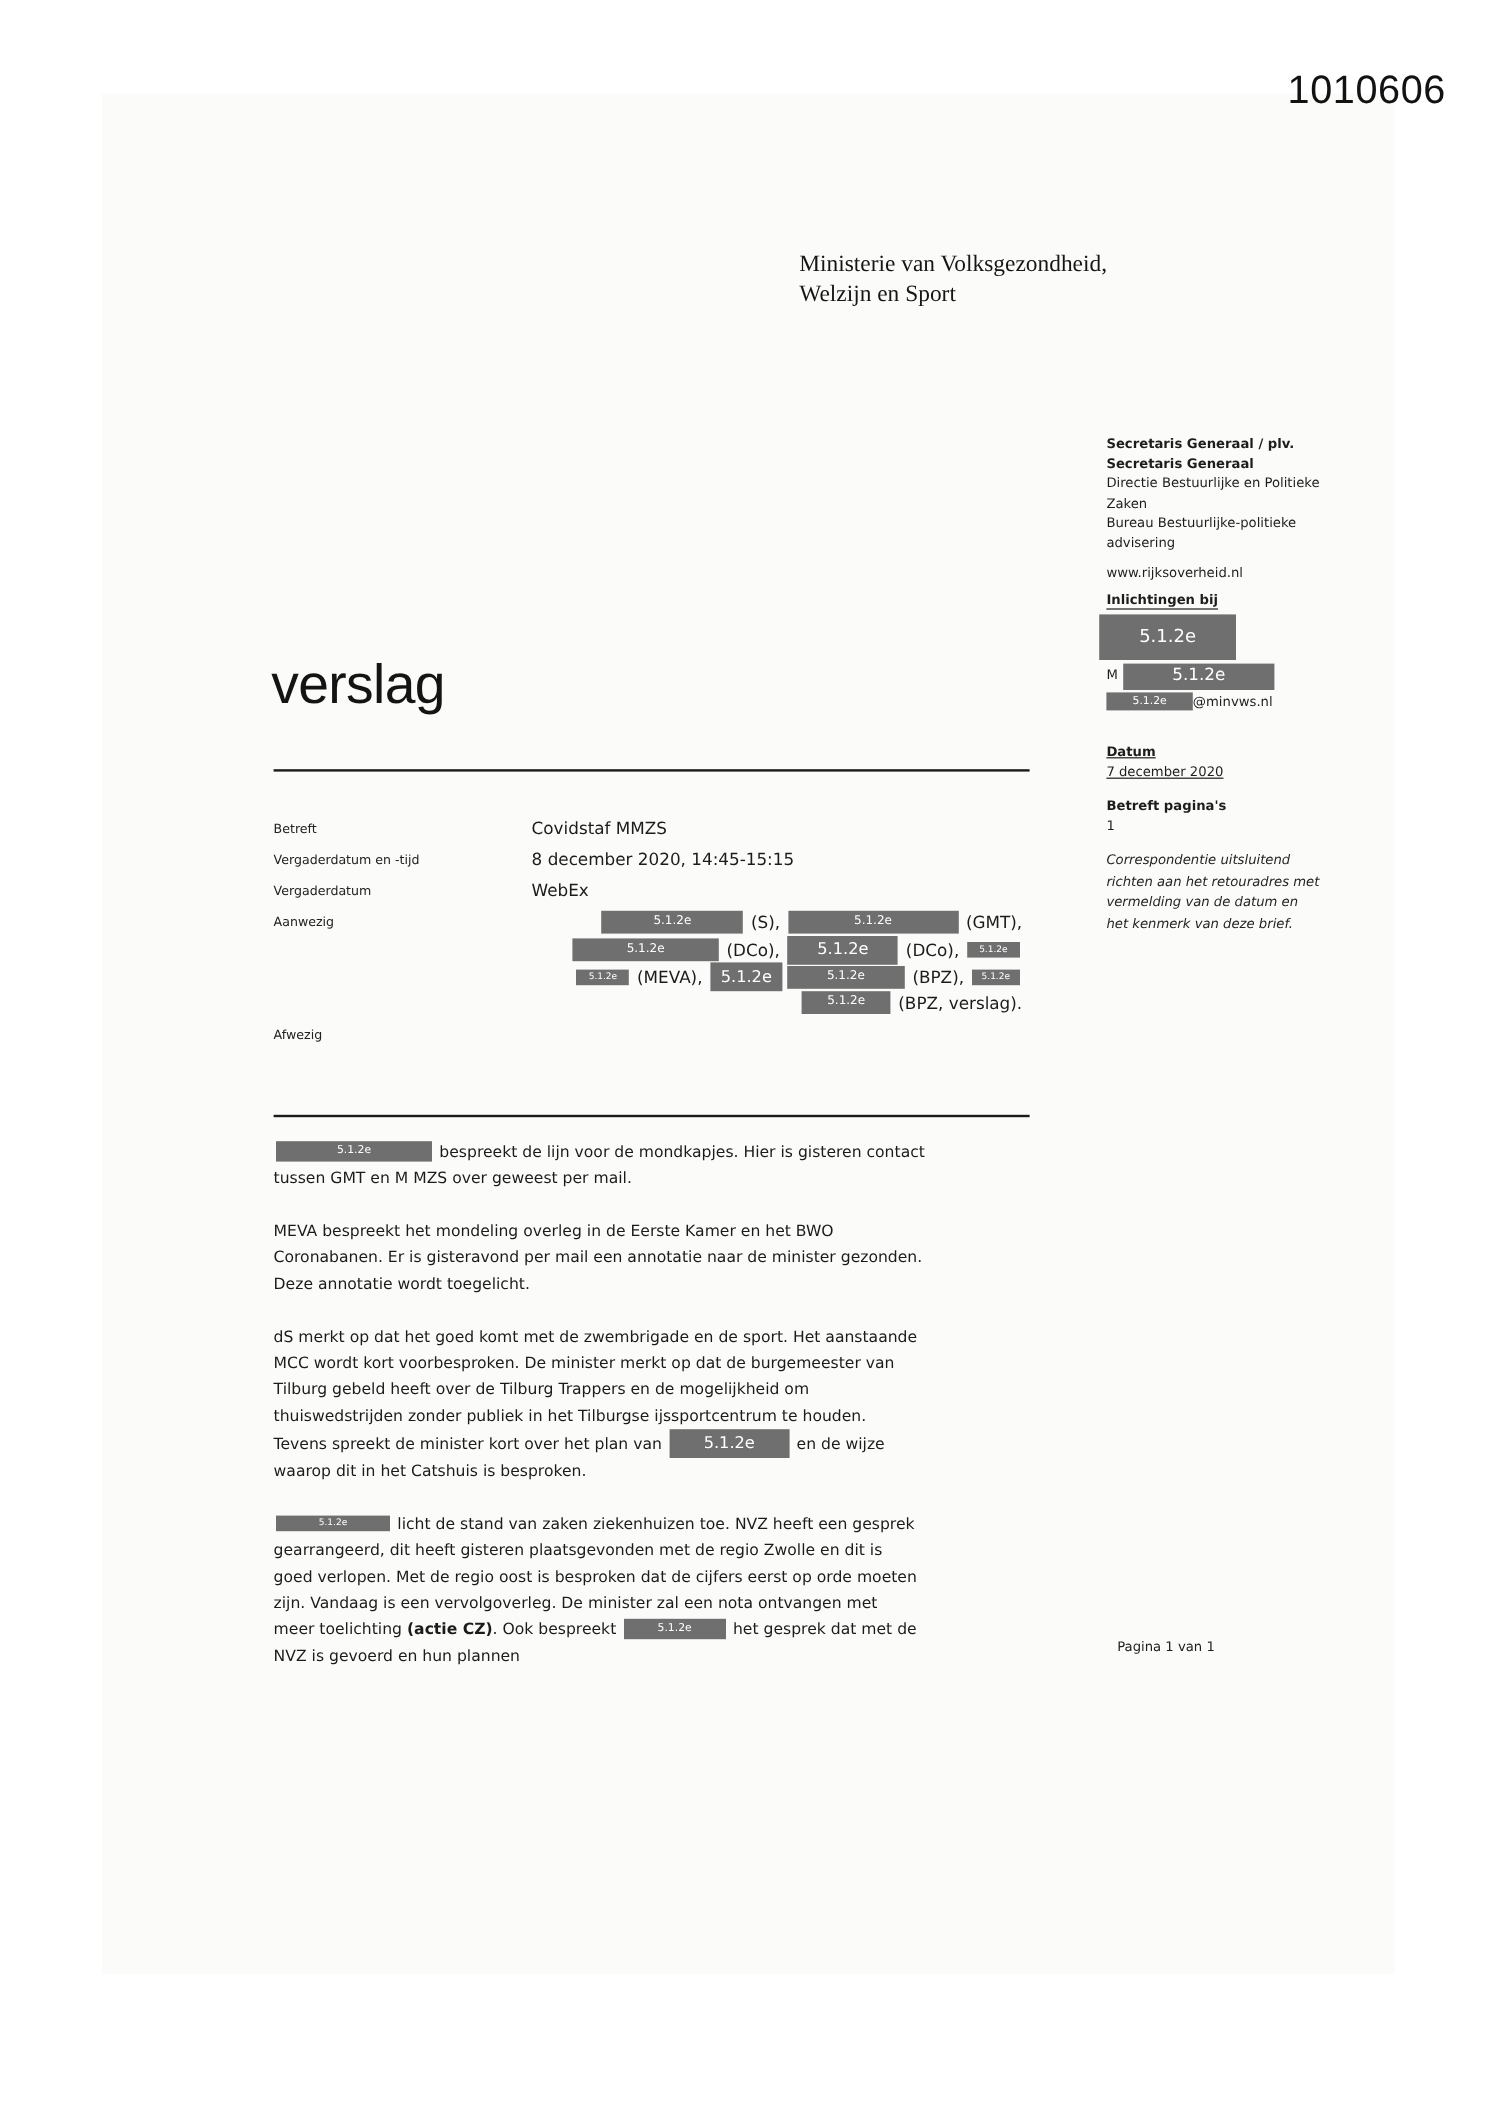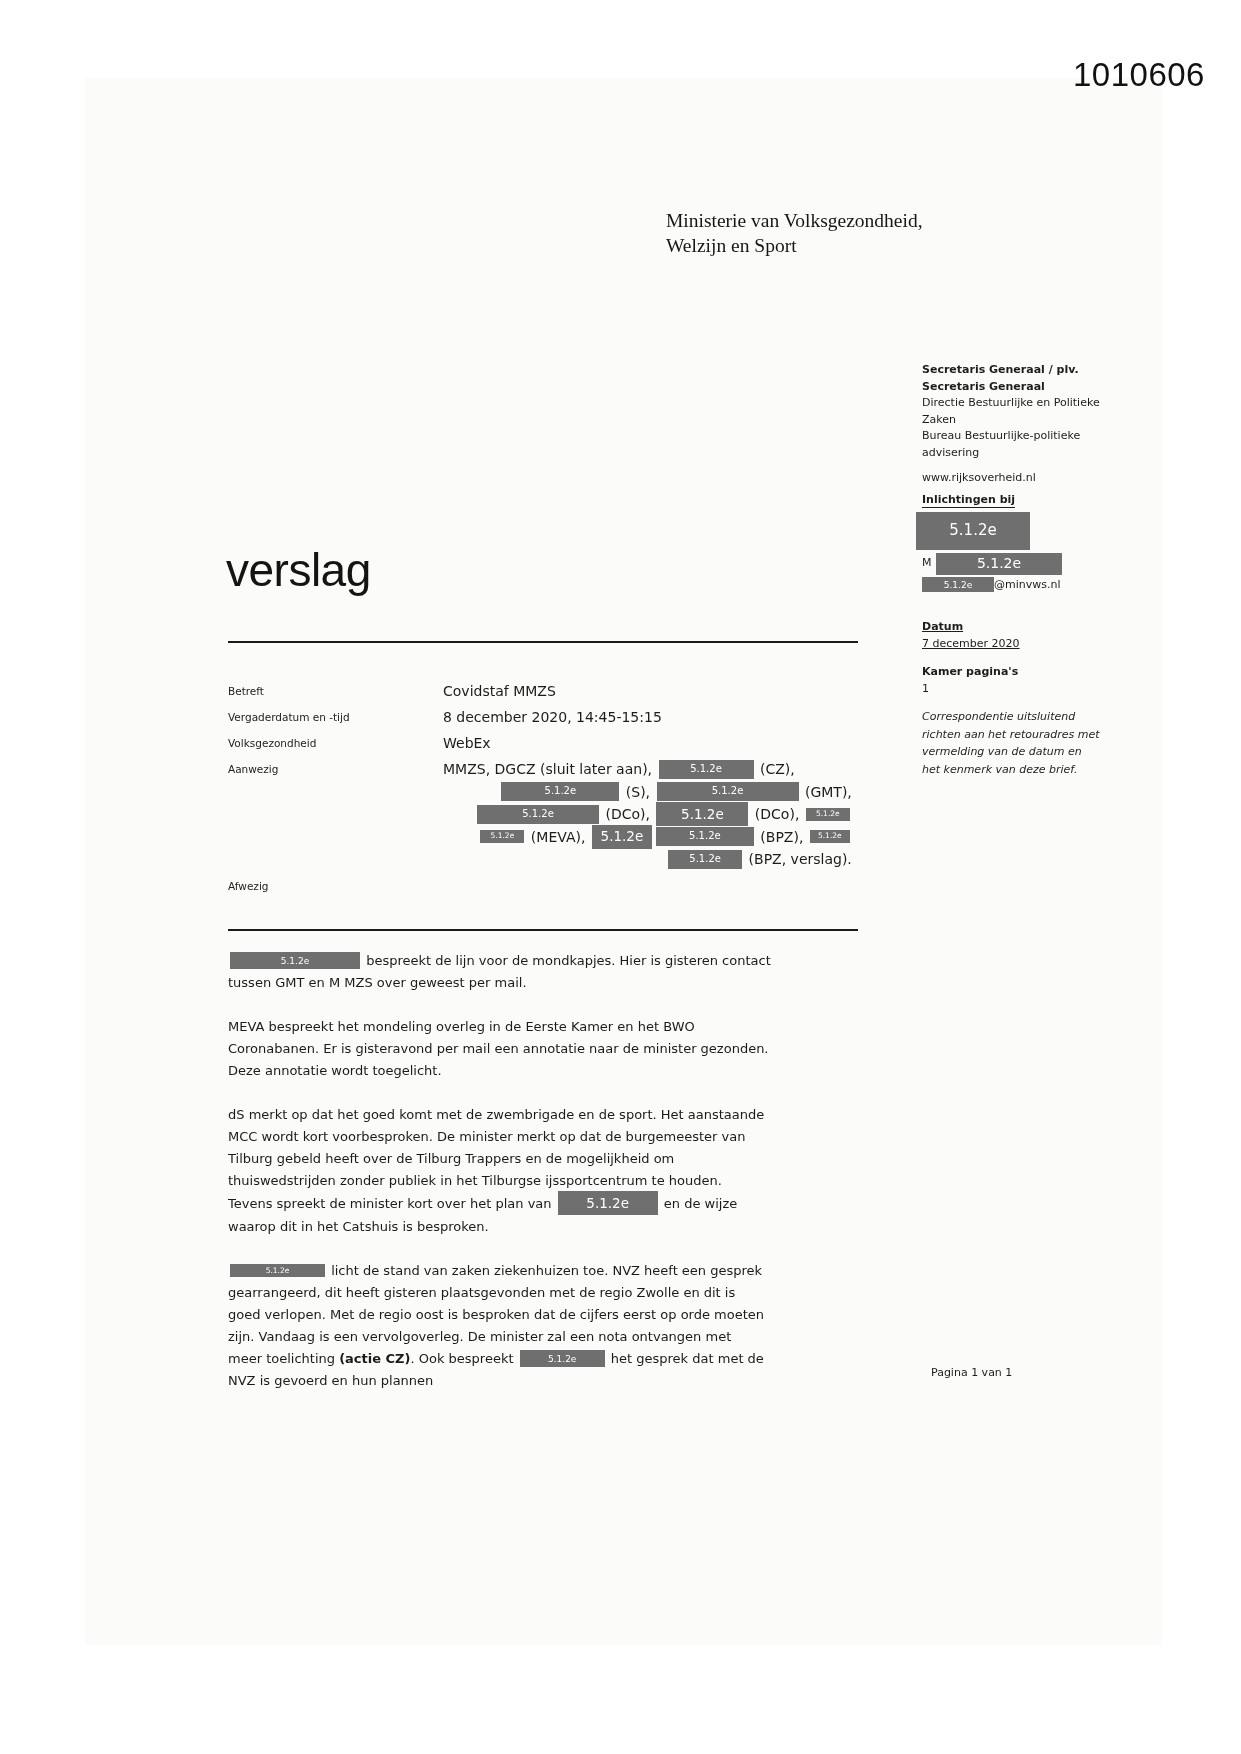--- a/index.html
+++ b/index.html
@@ -102,47 +102,46 @@
     <div class="mail-row">
       <span class="side-box side-box-3">5.1.2e</span>
       <span>@minvws.nl</span>
     </div>
   </div>
   <div class="blk blk-date">
     <div class="b">Datum</div>
     <div>7 december 2020</div>
   </div>
   <div class="blk blk-pages">
-    <div class="b">Kamer pagina's</div>
+    <div class="b">Betreft pagina's</div>
     <div>1</div>
   </div>
   <div class="side-note">Correspondentie uitsluitend richten aan het retouradres met vermelding van de datum en het kenmerk van deze brief.</div>
 </div>
 
 <div class="title">verslag</div>
 
 <div class="rule rule1"></div>
 
 <div class="meta">
   <div class="meta-row">
     <div class="meta-label">Betreft</div>
     <div class="meta-value">Covidstaf MMZS</div>
   </div>
   <div class="meta-row">
     <div class="meta-label">Vergaderdatum en -tijd</div>
     <div class="meta-value">8 december 2020, 14:45-15:15</div>
   </div>
   <div class="meta-row">
-    <div class="meta-label">Volksgezondheid</div>
+    <div class="meta-label">Vergaderdatum</div>
     <div class="meta-value">WebEx</div>
   </div>
   <div class="meta-row">
     <div class="meta-label">Aanwezig</div>
     <div class="att-lines">
-      <div class="att-line"><span>MMZS, DGCZ (sluit later aan), </span><span class="redact m" style="width: 95px;">5.1.2e</span><span> (CZ),</span></div>
       <div class="att-line ind"><span class="redact m" style="width: 118px;">5.1.2e</span><span> (S), </span><span class="redact m" style="width: 142px;">5.1.2e</span><span> (GMT),</span></div>
       <div class="att-line ind"><span class="redact m" style="width: 122px;">5.1.2e</span><span> (DCo), </span><span class="redact l" style="width: 92px;">5.1.2e</span><span> (DCo), </span><span class="redact xs" style="width: 44px;">5.1.2e</span></div>
       <div class="att-line ind"><span class="redact xs" style="width: 44px;">5.1.2e</span><span> (MEVA), </span><span class="redact l" style="width: 60px;">5.1.2e</span><span class="redact m" style="width: 98px;">5.1.2e</span><span> (BPZ), </span><span class="redact xs" style="width: 40px;">5.1.2e</span></div>
       <div class="att-line ind"><span class="redact m" style="width: 74px;">5.1.2e</span><span> (BPZ, verslag).</span></div>
     </div>
   </div>
   <div class="meta-row">
     <div class="meta-label">Afwezig</div>
     <div class="meta-value"></div>
   </div>

